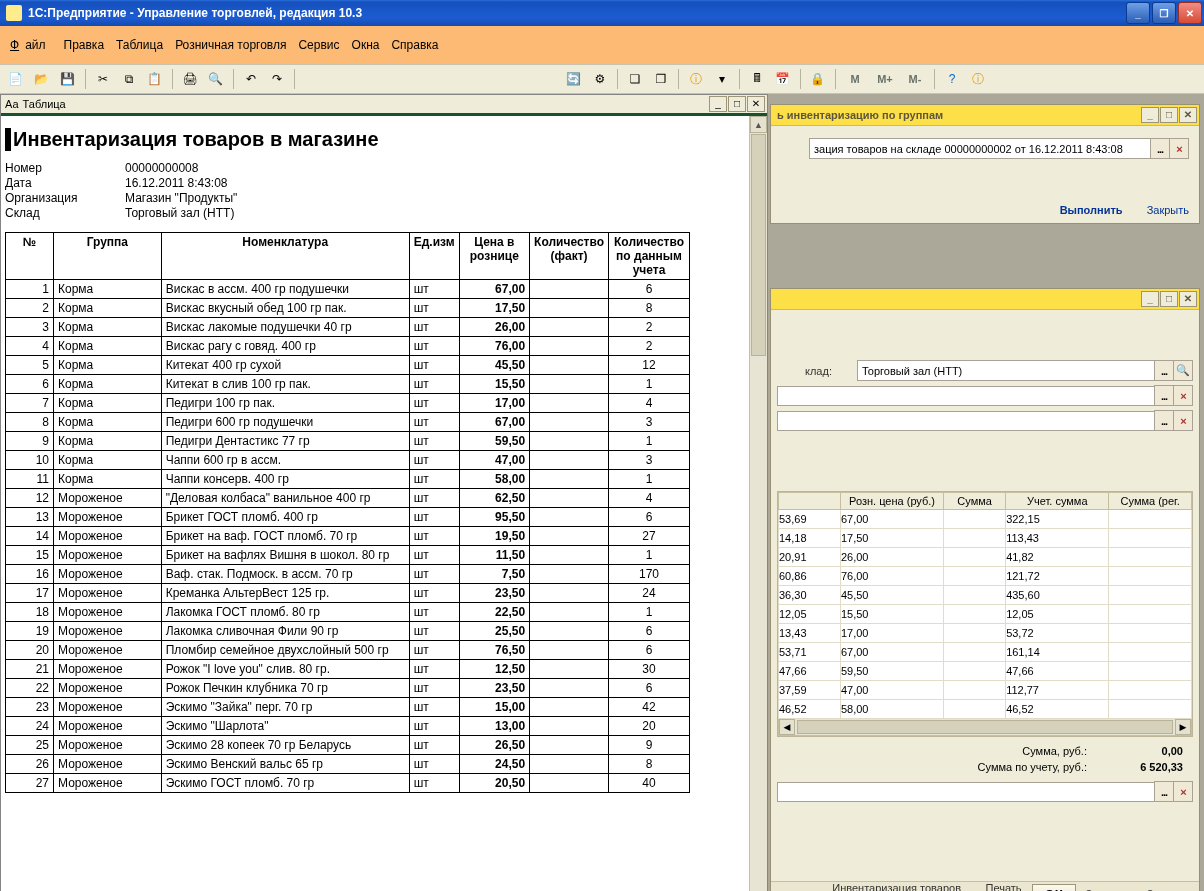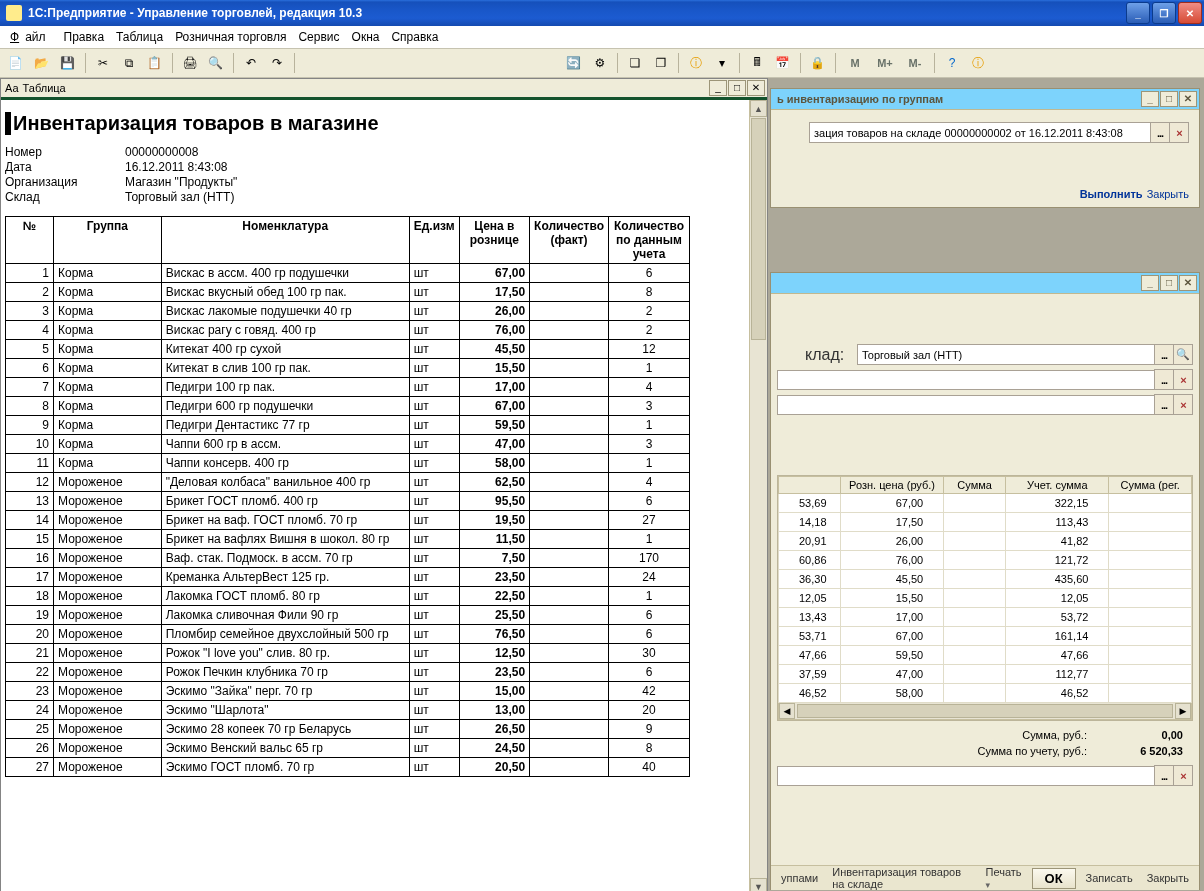--- a/index.html
+++ b/index.html
@@ -36,25 +36,25 @@
   .win-btn {
     width: 22px; height: 20px;
     background: linear-gradient(to bottom,#6ea0e8,#2a5db6);
     border: 1px solid #0b3b8c;
     border-radius: 3px;
     display:flex;align-items:center;justify-content:center;
     color:#fff;font-weight:bold;font-size:10px;
   }
   .win-btn.close { background: linear-gradient(to bottom,#f08d86,#d64b35); border-color:#a02c1d;}
   .menubar {
-    background: #ffffff;
+    background: #fdba74;
     height: 22px;
     display: flex;
     align-items: center;
-    padding: 0 4px;
+    padding: 8px 4px;
     font-size: 12px;
     border-bottom: 1px solid #c6c3b0;
   }
   .menubar span {
     padding: 2px 6px;
     cursor: default;
   }
   .menubar span u { text-decoration: underline; }
   .toolbar {
     background: #efecd9;
@@ -160,51 +160,51 @@
   
   
   .dlg {
     position: absolute;
     background: #efecd9;
     border: 1px solid #999072;
     box-sizing: border-box;
   }
   .dlg-titlebar {
     height: 20px;
-    background: #7dd3fc;
+    background: #fde047;
     border-bottom: 1px solid #c0b890;
     display:flex;align-items:center;
     padding: 0 6px;
     font-size:11px;
     position:relative;
     font-weight:bold;
     color:#5c553d;
   }
   .dlg-titlebar .doc-btns { position:absolute; right:2px;top:2px;display:flex;gap:1px;}
   .dlg-body { padding: 12px 10px 8px; position:relative; height: calc(100% - 20px); box-sizing:border-box;}
   .field-row { display:flex; align-items:center; margin-bottom:4px;padding-left:28px;}
-  .field-label { width: 52px; font-size:16px; color:#333;}
+  .field-label { width: 52px; font-size:11px; color:#333;}
   .input-box {
     flex:1;
     height:19px;
     border:1px solid #a9a195;
     background:#fff;
     display:flex;align-items:center;
     padding:0 4px;
     font-size:11px;
     overflow:hidden;white-space:nowrap;
   }
   .input-ellipsis-btn, .input-x-btn {
     width:18px;height:19px;border:1px solid #a9a195;background:#efe9d5;margin-left:-1px;
     display:flex;align-items:center;justify-content:center;font-size:11px;font-weight:bold;letter-spacing:-1px;
   }
   .input-x-btn { color:#a33; font-weight:bold; }
   .dlg-bottom-right {
     position:absolute; right:10px; bottom:8px;
-    display:flex; gap:4px; align-items:center;
+    display:flex; gap:24px; align-items:center;
   }
   .link-btn { color:#003399; font-size:11px; cursor:default;}
   .push-btn {
     border:1px solid #9c9578;
     background:linear-gradient(to bottom,#fbf9ee,#e8e3cc);
     padding:2px 12px; font-size:13px; cursor:default;
   }
 
   
   .dlg2 { left: 770px; top: 194px; width: 430px; height: 618px; }
@@ -215,21 +215,21 @@
     background:#fff;
     font-size:11px;
     width: 100%;
     box-sizing:border-box;
   }
   .mini-grid table { border-collapse: collapse; width:100%; table-layout:fixed;}
   .mini-grid th {
     background:#efecd9; border:1px solid #c6bf9f; padding:2px 4px; text-align:center; font-weight:normal;
   }
   .mini-grid td {
-    border:1px solid #e0dcc8; padding:1px 20px; text-align:right; height:16px;margin-left:47px;
+    border:1px solid #e0dcc8; padding:1px 0; text-align:left; height:16px;margin-left:47px;
   }
   .hscroll {
     height:16px; background:#e8e4d3;border:1px solid #c6bf9f;border-top:none;position:relative;
   }
   .hscroll .thumb{position:absolute;left:18px;right:18px;top:1px;bottom:1px;background:#d6d1ba;border:1px solid #b8b398;}
   .hscroll .arr{position:absolute;top:0;width:16px;height:100%;background:#e5e1cf;border:1px solid #b8b398;box-sizing:border-box;display:flex;align-items:center;justify-content:center;font-size:9px;}
   .hscroll .arr.l{left:0;} .hscroll .arr.r{right:0;}
   
   .summary { margin-top:6px; font-size:11px; }
   .summary-row { display:flex; justify-content:space-between; padding:2px 10px 2px 0;}

